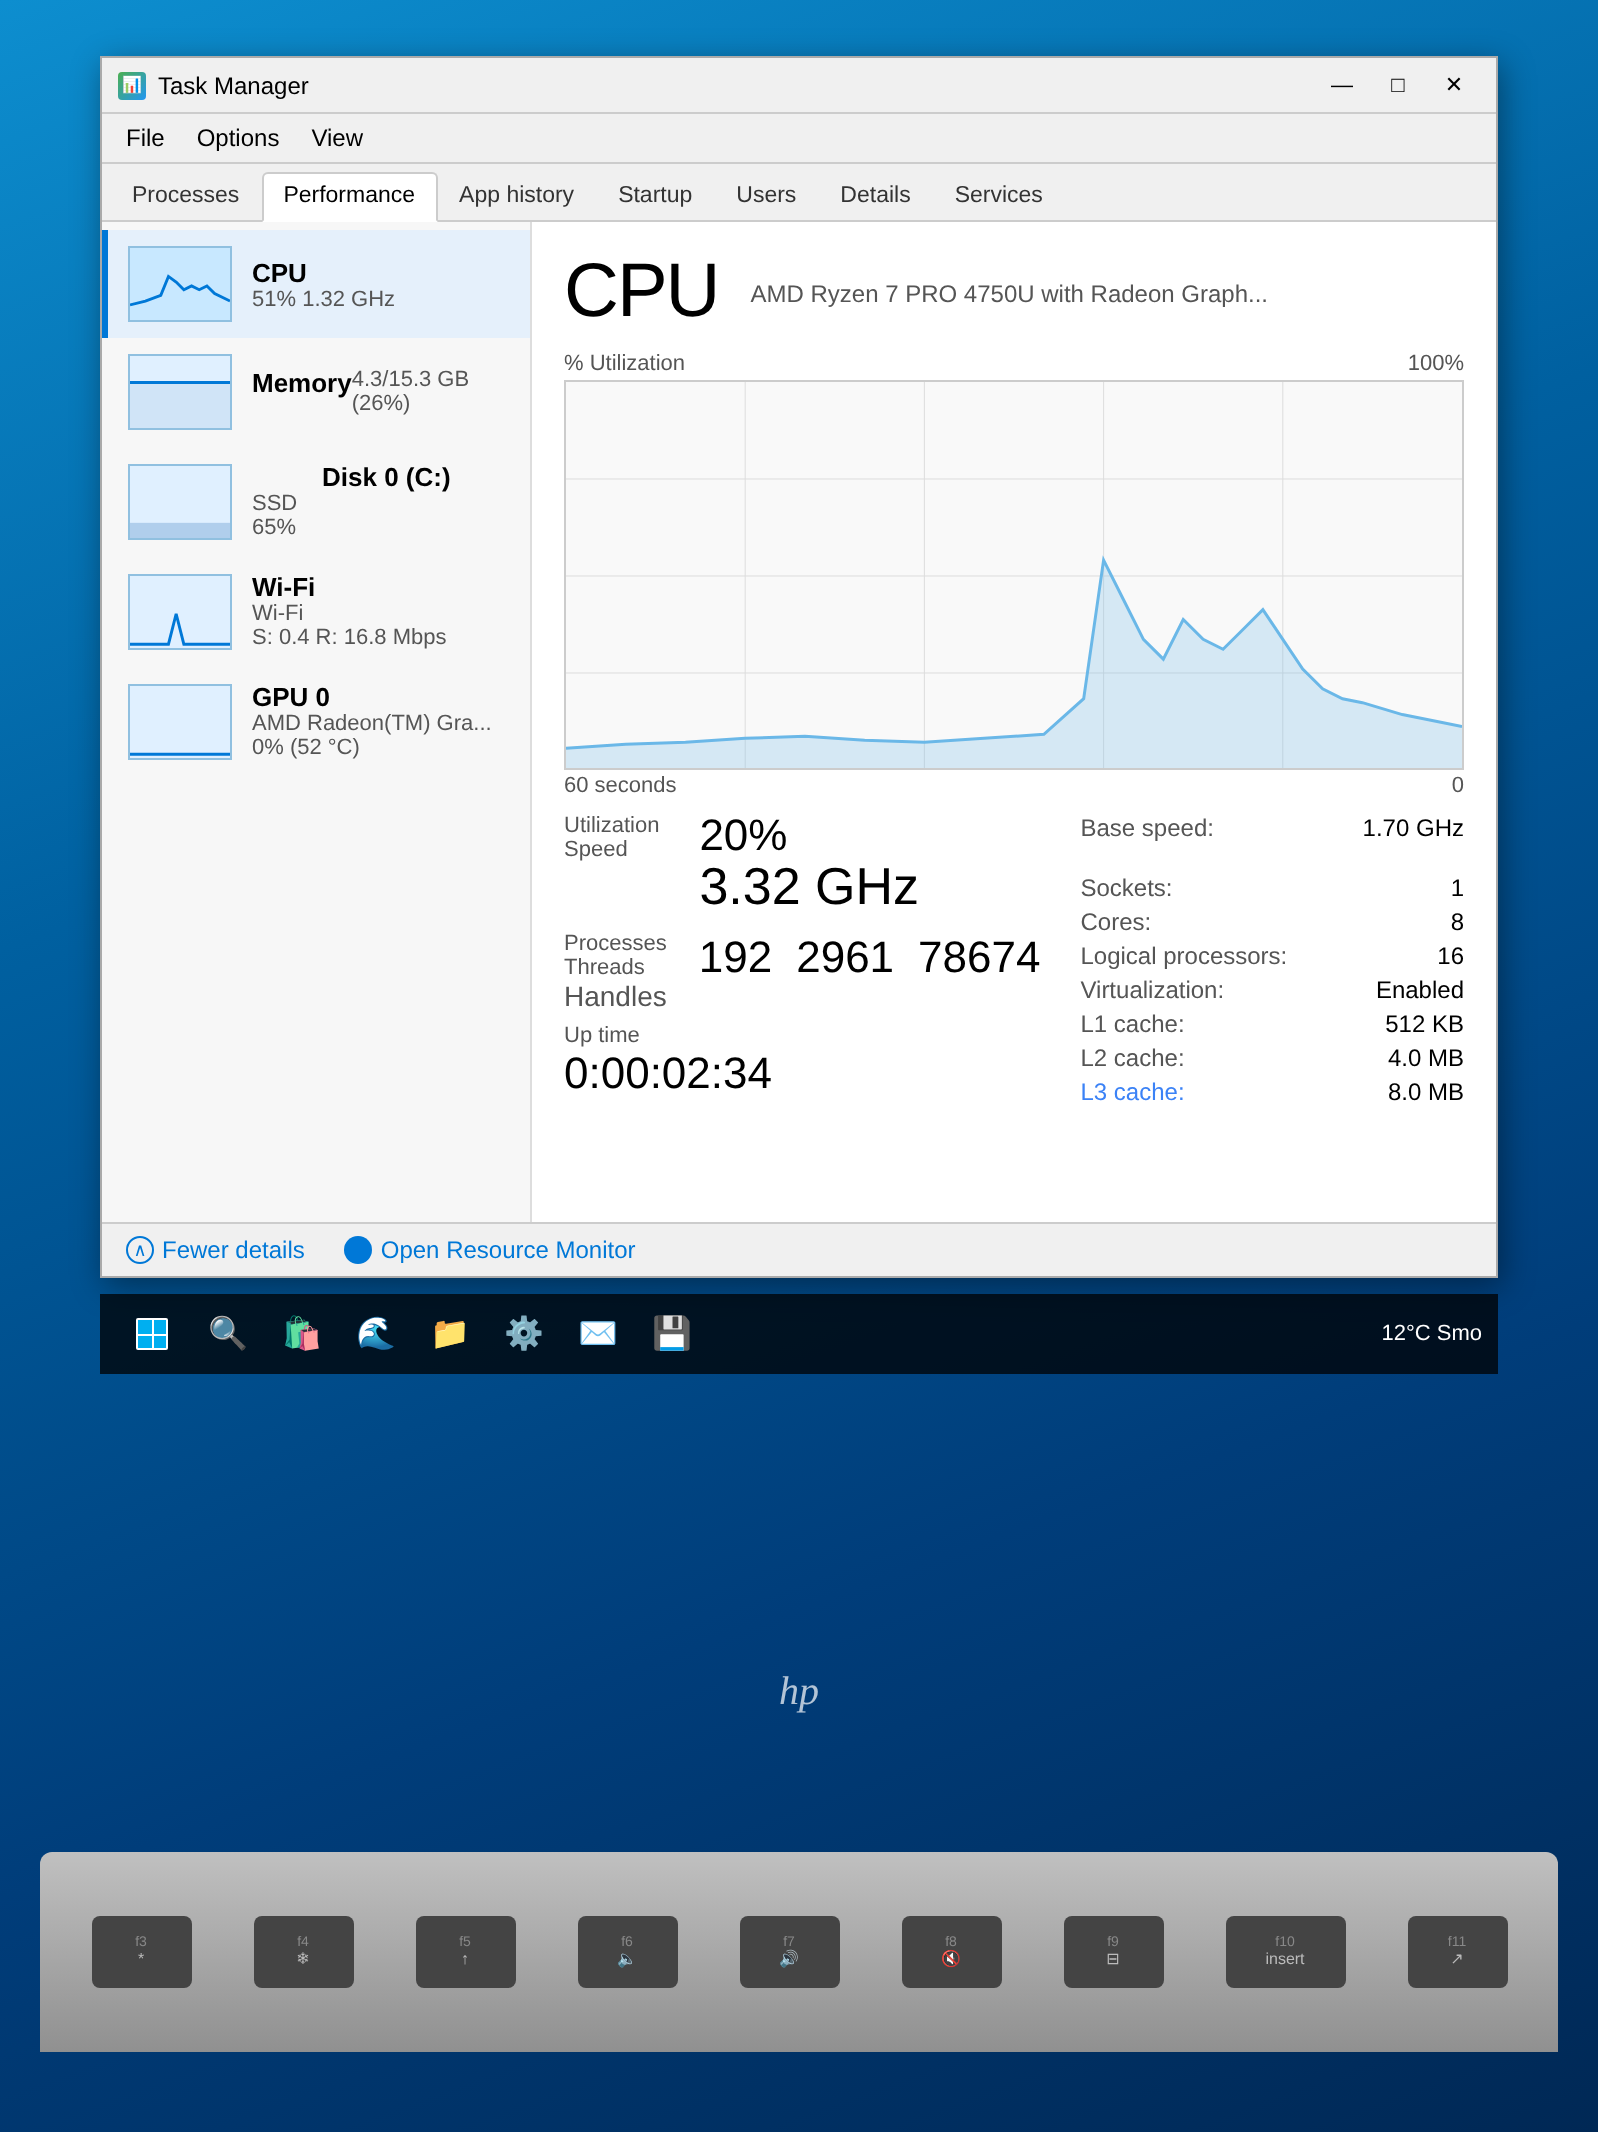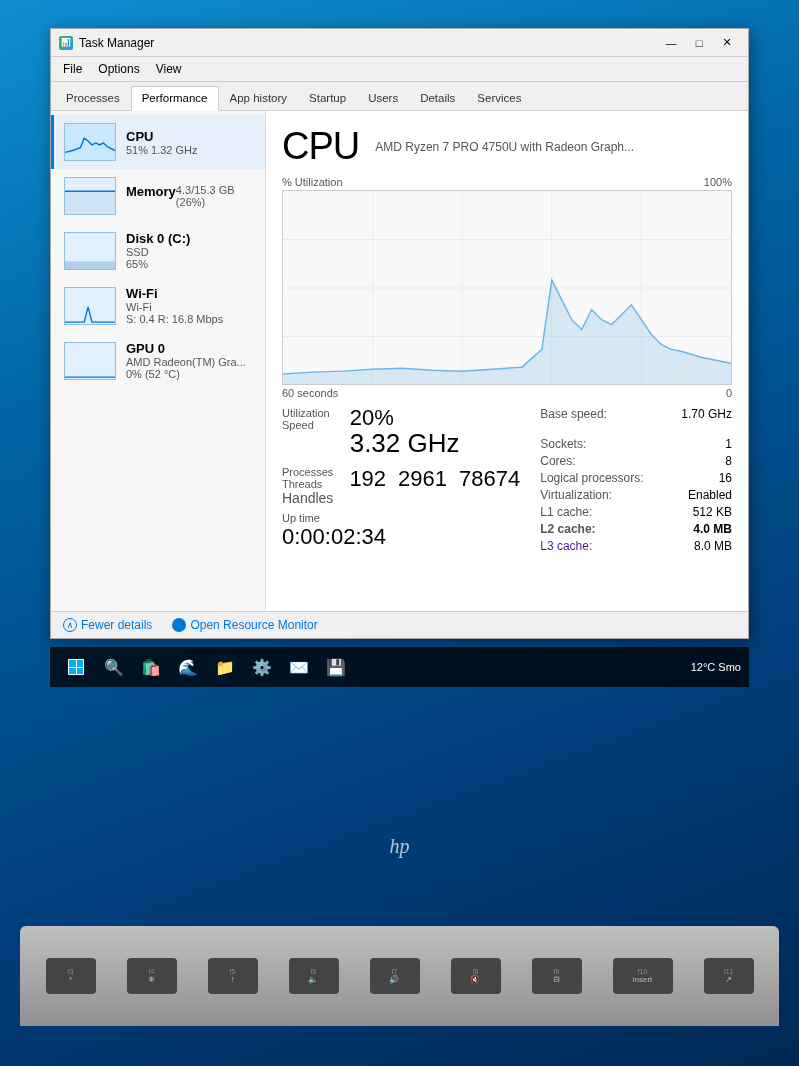--- a/index.html
+++ b/index.html
@@ -81,21 +81,21 @@
             </div>
           </div>
 
           <div style="display:flex; align-items:center; padding:8px 10px; cursor:pointer; border-left:3px solid transparent; gap:10px;">
             <div style="width:52px; height:38px; background:#e0f0ff; border:1px solid #90c0e0; flex-shrink:0; position:relative; overflow:hidden;">
               <svg viewBox="0 0 52 38" preserveAspectRatio="none" style="width:100%;height:100%;">
                 <rect x="0" y="30" width="52" height="8" fill="#90b8e0" opacity="0.6"></rect>
               </svg>
             </div>
             <div style="display:flex; flex-direction:column;">
-              <span style="font-size:13px; font-weight:600; color:#000;">Disk 0 (C:)</span>
+              <span style="font-size:13px; font-weight:600; color:#000;margin-left:35px;">Disk 0 (C:)</span>
               <span style="font-size:11px; color:#555;">SSD</span>
               <span style="font-size:11px; color:#555;">65%</span>
             </div>
           </div>
 
           <div style="display:flex; align-items:center; padding:8px 10px; cursor:pointer; border-left:3px solid transparent; gap:10px;">
             <div style="width:52px; height:38px; background:#e0f0ff; border:1px solid #90c0e0; flex-shrink:0; position:relative; overflow:hidden;">
               <svg viewBox="0 0 52 38" preserveAspectRatio="none" style="width:100%;height:100%;">
                 <polyline points="0,36 20,36 24,20 28,36 52,36" fill="none" stroke="#0078d7" stroke-width="1.5"></polyline>
               </svg>
@@ -210,26 +210,26 @@
                 <span style="color:#000;">16</span>
               </div>
               <div style="display:flex; justify-content:space-between; font-size:12px; margin-bottom:3px;">
                 <span style="color:#555;">Virtualization:</span>
                 <span style="color:#000;">Enabled</span>
               </div>
               <div style="display:flex; justify-content:space-between; font-size:12px; margin-bottom:3px;">
                 <span style="color:#555;">L1 cache:</span>
                 <span style="color:#000;">512 KB</span>
               </div>
-              <div style="display:flex; justify-content:space-between; font-size:12px; margin-bottom:3px;font-weight:bold;">
+              <div style="display:flex; justify-content:space-between; font-size:12px; margin-bottom:3px;">
                 <span style="color:#555;">L2 cache:</span>
                 <span style="color:#000;">4.0 MB</span>
               </div>
               <div style="display:flex; justify-content:space-between; font-size:12px; margin-bottom:3px;">
-                <span style="color:#4c1d95;">L3 cache:</span>
+                <span style="color:#3b82f6;">L3 cache:</span>
                 <span style="color:#000;">8.0 MB</span>
               </div>
             </div>
 
           </div>
 
         </div>
 
       </div>
 

